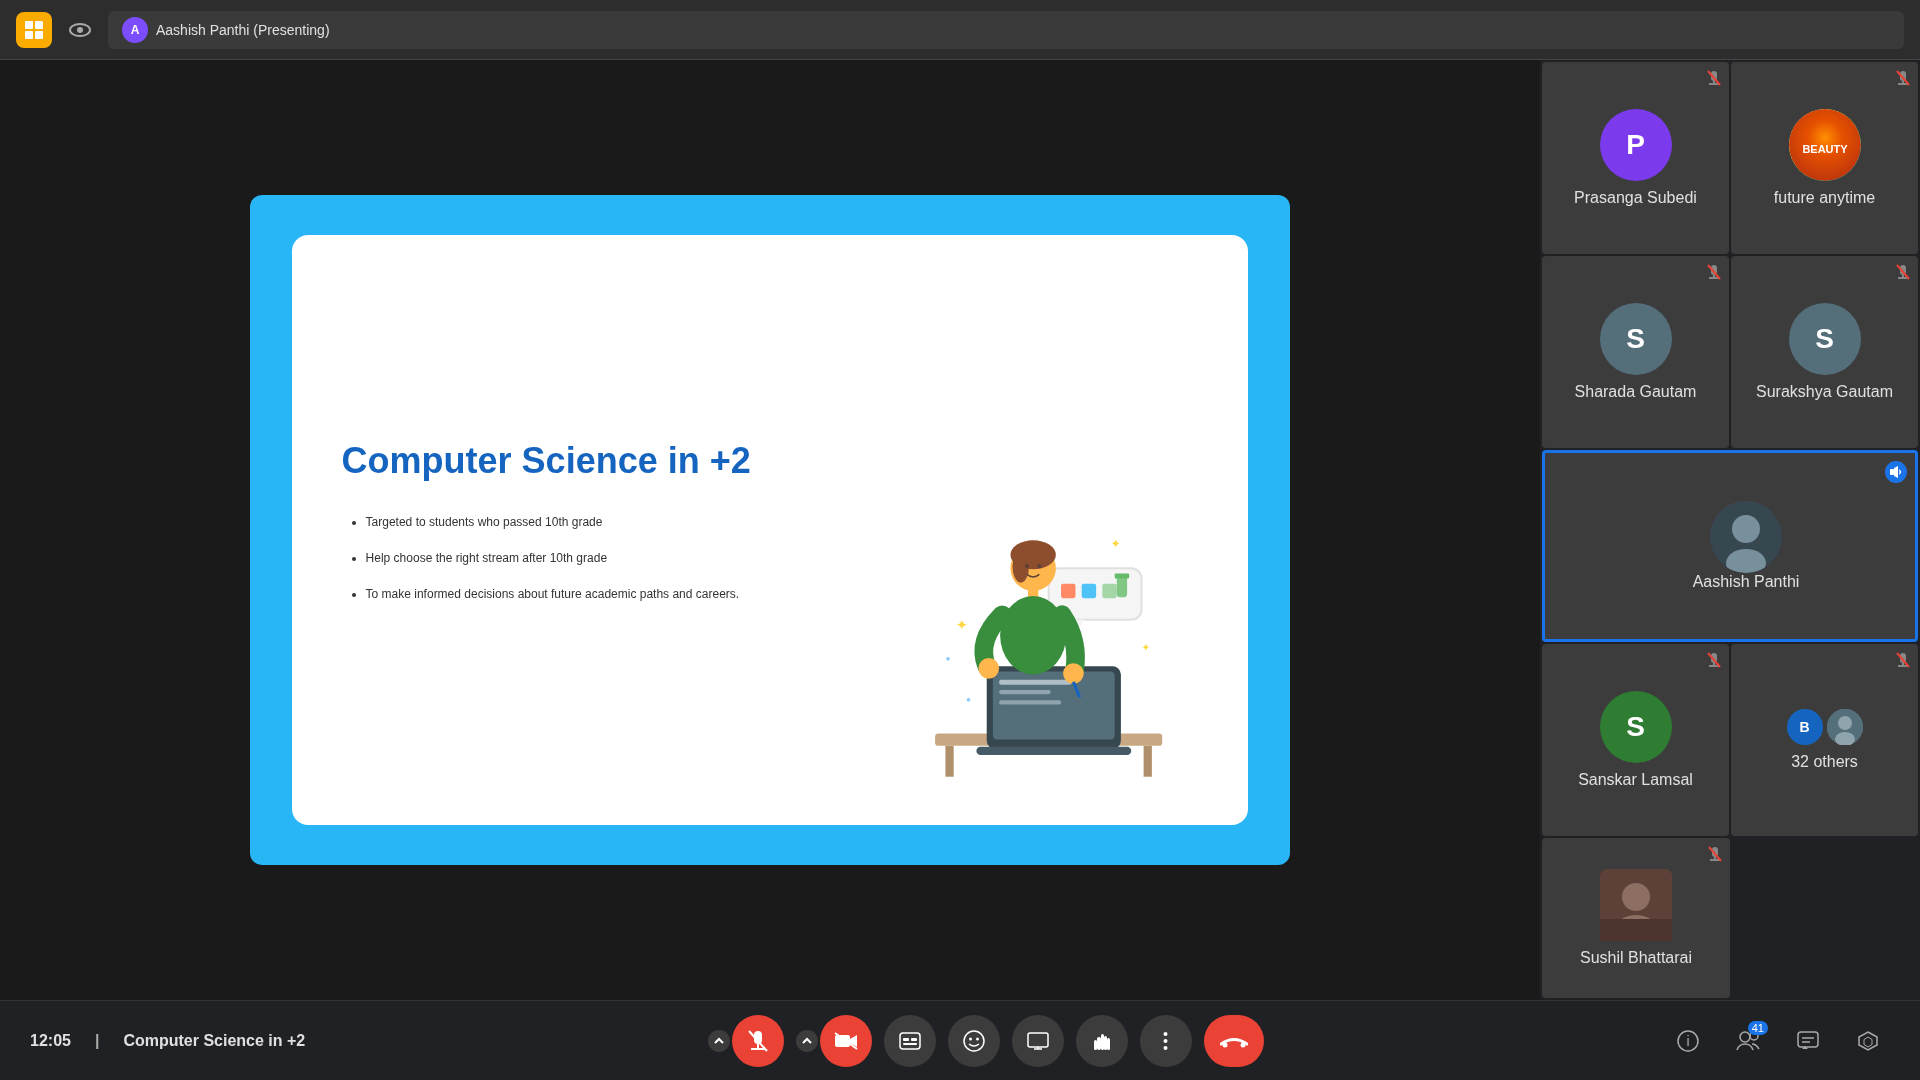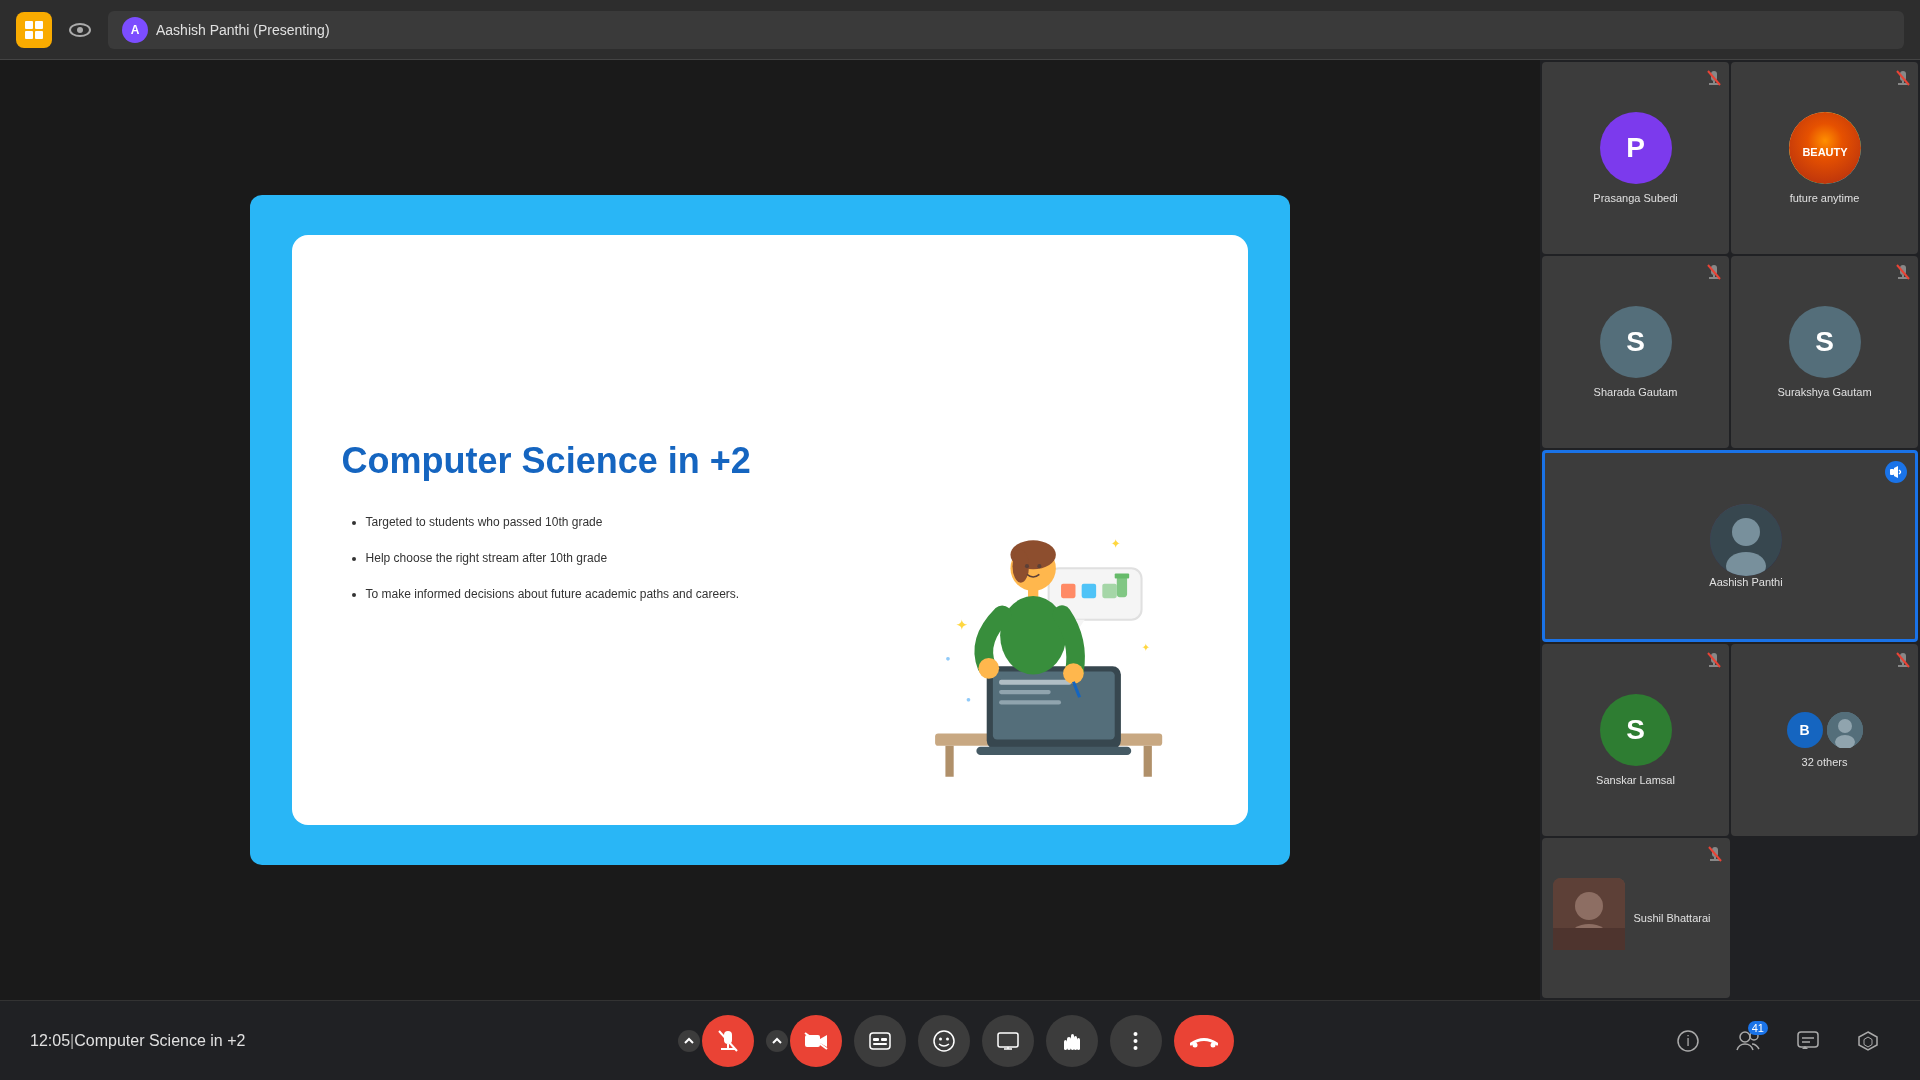--- a/index.html
+++ b/index.html
@@ -160,21 +160,21 @@
       border-radius: 50%;
       display: flex;
       align-items: center;
       justify-content: center;
       font-size: 28px;
       font-weight: bold;
       color: #fff;
       margin-bottom: 8px;
     }
     .participant-name {
-      font-size: 11px;
+      font-size: 16px;
       color: #e0e0e0;
       text-align: center;
       padding: 0 8px;
     }
     .mute-icon {
       position: absolute;
       top: 8px;
       right: 8px;
       color: #aaa;
       font-size: 14px;
@@ -252,21 +252,21 @@
       font-size: 18px;
     }
 
     
     .sushil-tile {
       grid-column: 1 / 2;
       position: relative;
       background: #3c3c3c;
       border-radius: 4px;
       display: flex;
-      flex-direction: row;
+      flex-direction: column;
       align-items: center;
       justify-content: center;
       min-height: 160px;
     }
     .sushil-photo {
       width: 72px;
       height: 72px;
       border-radius: 8px;
       background: linear-gradient(135deg, #5d4037, #795548);
       display: flex;
@@ -305,21 +305,22 @@
       background: #202124;
       display: flex;
       align-items: center;
       justify-content: space-between;
       padding: 0 30px;
       border-top: 1px solid #333;
     }
     .bottom-left {
       display: flex;
       align-items: flex-end;
-      gap: 0;
+      gap: 24px;
+      font-weight: bold;
     }
     .time-text {
       font-size: 16px;
       color: #e0e0e0;
     }
     .meeting-title-text {
       font-size: 16px;
       color: #e0e0e0;
     }
     .bottom-center {

